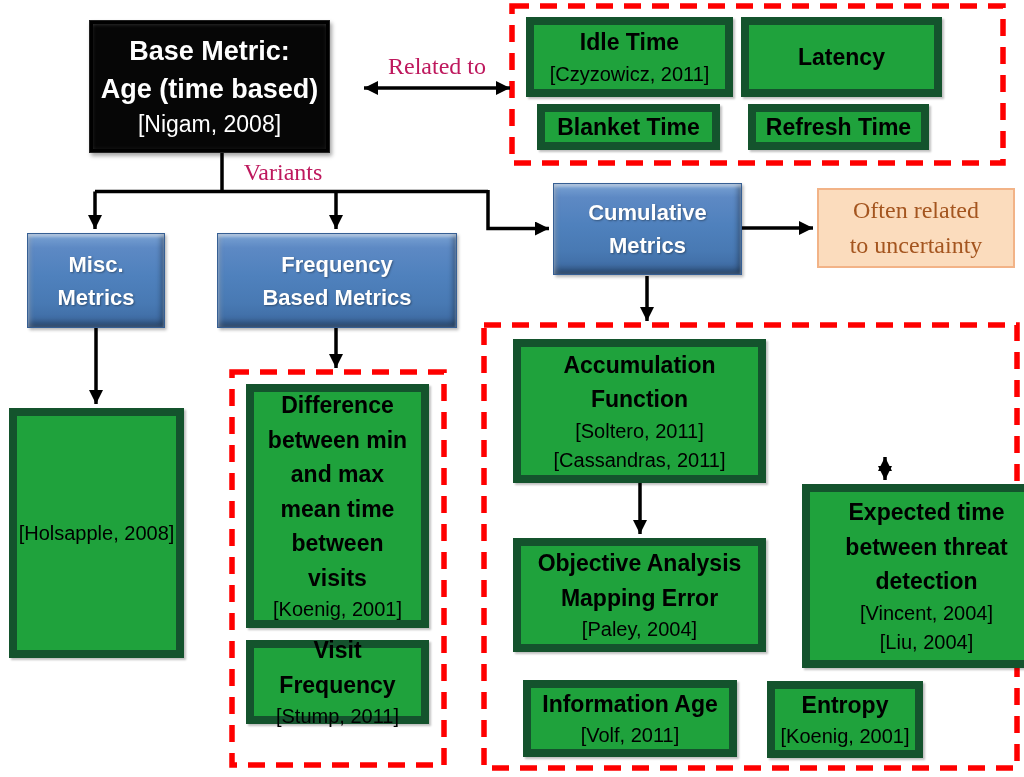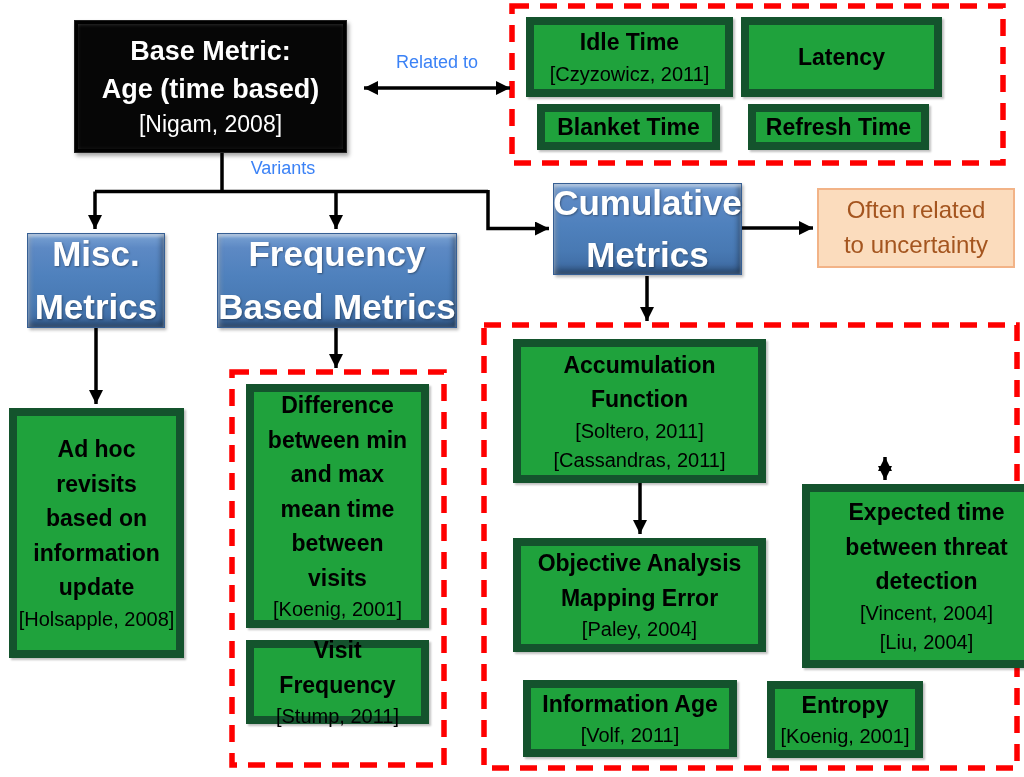--- a/index.html
+++ b/index.html
@@ -25,30 +25,30 @@
   }
   .black{
     background:#060606;color:#fff;border:1px solid #222;
     box-shadow:inset 0 0 0 3px #000,inset 0 3px 4px rgba(255,255,255,.22),
                inset 3px 0 4px rgba(255,255,255,.10),inset -3px -3px 5px rgba(255,255,255,.08),
                2px 3px 4px rgba(0,0,0,.35);
   }
   .note{
     background:#fbdcbd;border:2px solid #f2b387;color:#a4551f;
   }
-  .n-text{font-size:24px;line-height:1.45;white-space:pre-line;}
+  .n-text{font-size:24px;line-height:1.45;white-space:pre-line;font-family:Liberation Serif, serif;}
   .g-title{font-size:23px;font-weight:bold;line-height:1.5;white-space:pre-line;}
   .g-cite{font-size:20px;line-height:1.45;white-space:pre-line;}
-  .b-title{font-size:35px;font-weight:bold;line-height:1.5;white-space:pre-line;
+  .b-title{font-size:22px;font-weight:bold;line-height:1.5;white-space:pre-line;
            text-shadow:1px 1px 2px rgba(0,0,0,.35);}
   .r-title{font-size:27px;font-weight:bold;line-height:1.4;white-space:pre-line;}
   .r-cite{font-size:23px;line-height:1.35;}
   .label{
-    position:absolute;font-size:18px;color:#3b82f6;text-align:center;
-    white-space:pre-line;line-height:1.35;
+    position:absolute;font-size:24px;color:#be185d;text-align:center;
+    white-space:pre-line;line-height:1.35;font-family:Liberation Serif, serif;
   }
 </style>
 </head>
 <body>
 
 <div class="canvas">
 
   <svg class="layer" viewBox="0 0 1024 777">
     <defs>
       <marker id="ah" viewBox="0 0 10 10" refX="10" refY="5" markerWidth="4" markerHeight="4" orient="auto-start-reverse">
@@ -69,21 +69,21 @@
       <path d="M488,190 V228.5 H549" marker-end="url(#ah)"></path>
       <path d="M742,228 H813" marker-end="url(#ah)"></path>
       <path d="M647,276 V321" marker-end="url(#ah)"></path>
       <path d="M96,328 V404" marker-end="url(#ah)"></path>
       <path d="M336,328 V368" marker-end="url(#ah)"></path>
       <path d="M640,483 V534" marker-end="url(#ah)"></path>
       <path d="M885,457 V480" marker-start="url(#ah)" marker-end="url(#ah)"></path>
     </g>
   </svg>
 
-  <div class="box black" style="left:74px;top:20px;width:273px;height:133px">
+  <div class="box black" style="left:89px;top:20px;width:241px;height:133px">
     <div class="r-title">Base Metric:
 Age (time based)</div>
     <div class="r-cite">[Nigam, 2008]</div>
   </div>
 
   <div class="label" style="left:362px;top:50px;width:150px">Related to</div>
   <div class="label" style="left:228px;top:156px;width:110px">Variants</div>
 
   <div class="box green" style="left:526px;top:17px;width:207px;height:80px">
     <div class="g-title">Idle Time</div>
@@ -111,25 +111,20 @@
     <div class="b-title">Cumulative
 Metrics</div>
   </div>
 
   <div class="box note" style="left:817px;top:188px;width:198px;height:80px">
     <div class="n-text">Often related
 to uncertainty</div>
   </div>
 
   <div class="box green" style="left:9px;top:408px;width:175px;height:250px">
-    <div class="g-title">Ad hoc
-revisits
-based on
-information
-update</div>
     <div class="g-cite">[Holsapple, 2008]</div>
   </div>
 
   <div class="box green" style="left:246px;top:384px;width:183px;height:244px">
     <div class="g-title">Difference
 between min
 and max
 mean time
 between
 visits</div>

